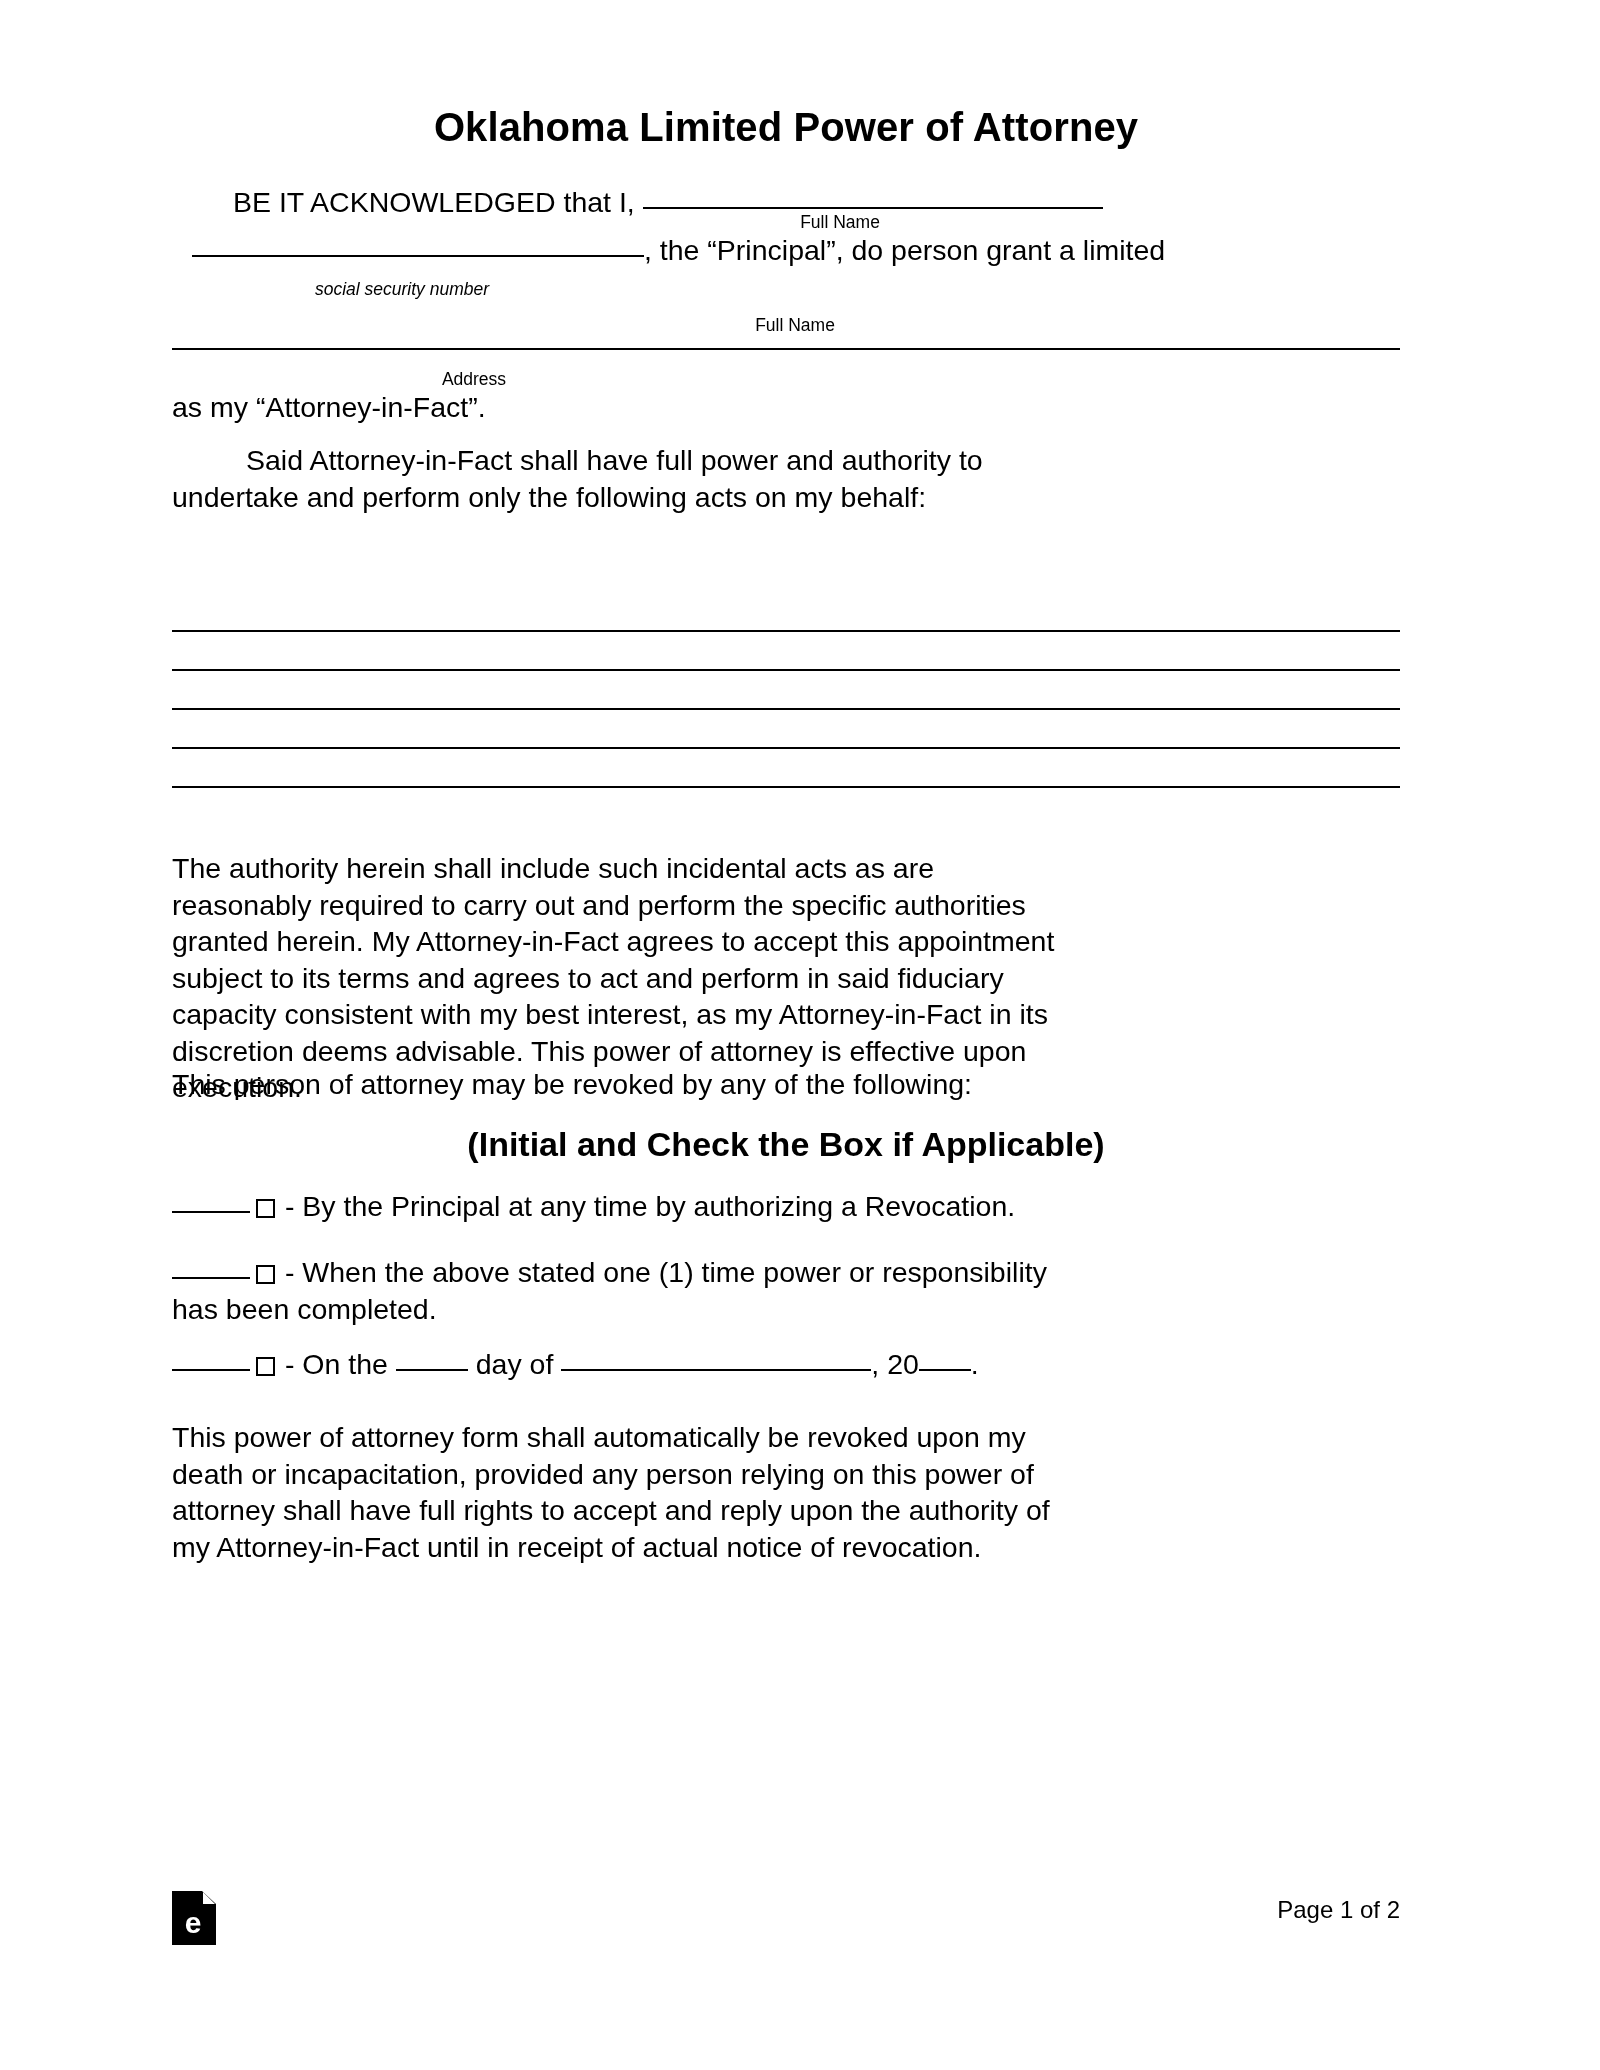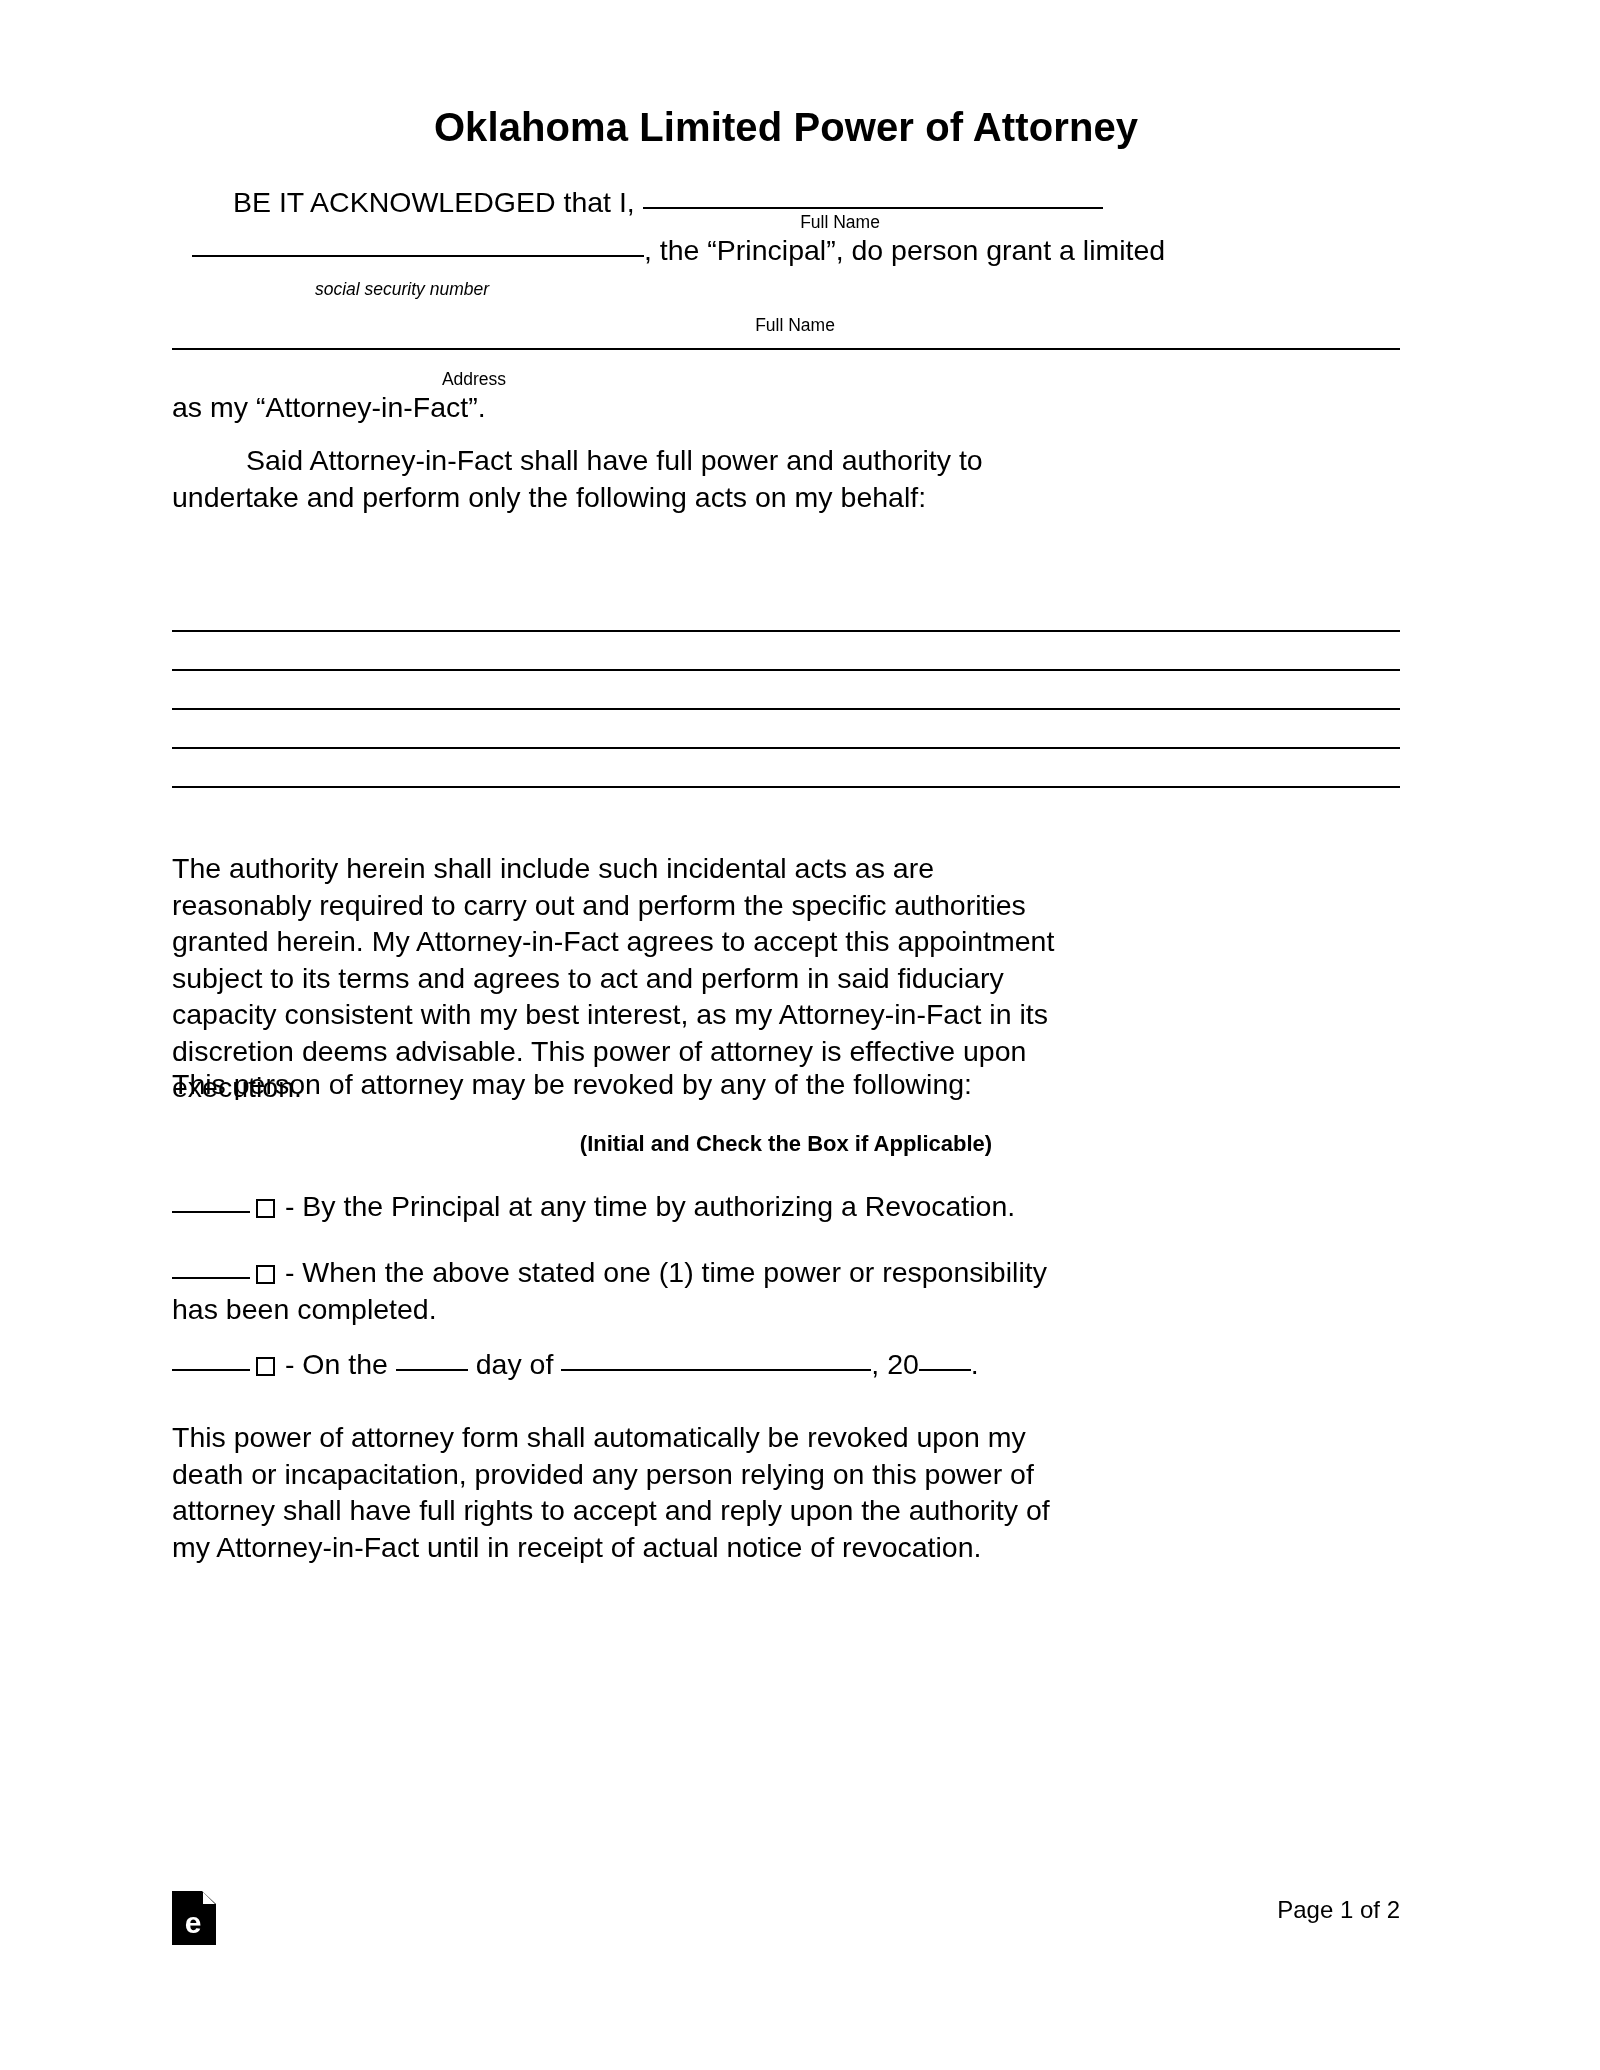--- a/index.html
+++ b/index.html
@@ -133,21 +133,21 @@
   .p-authority { top: 735px; width: 900px; }
   .p-revoked   { top: 921px; width: 900px; }
   .p-final     { top: 1239px; width: 900px; }
 
   .heading-center {
     position: absolute;
     left: 0;
     top: 979px;
     width: 1228px;
     text-align: center;
-    font-size: 22px;
+    font-size: 34px;
     font-weight: bold;
     line-height: 36.5px;
   }
 
   .opt {
     position: absolute;
     left: 0;
     width: 900px;
     font-size: 28.5px;
     line-height: 36.5px;

